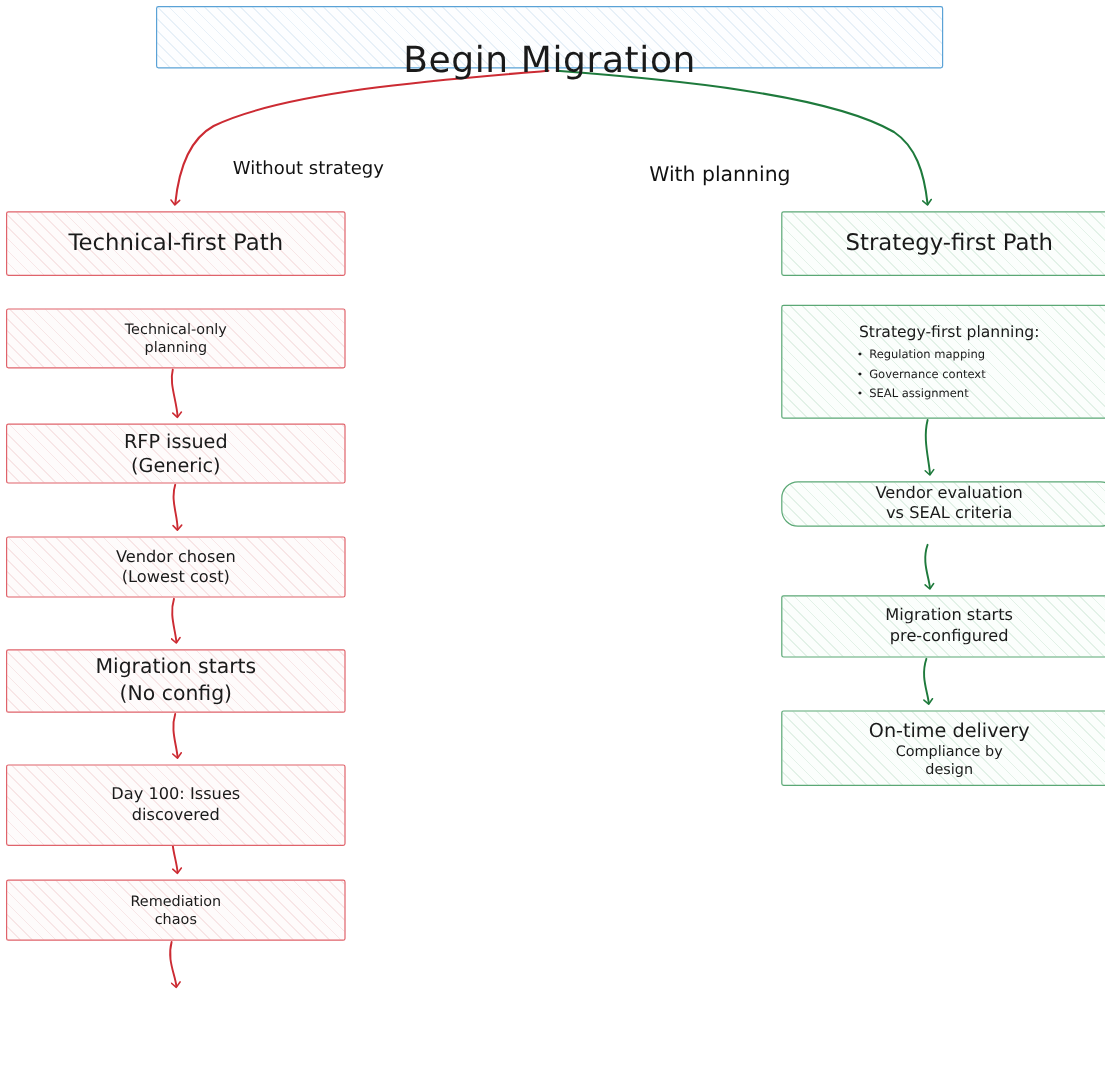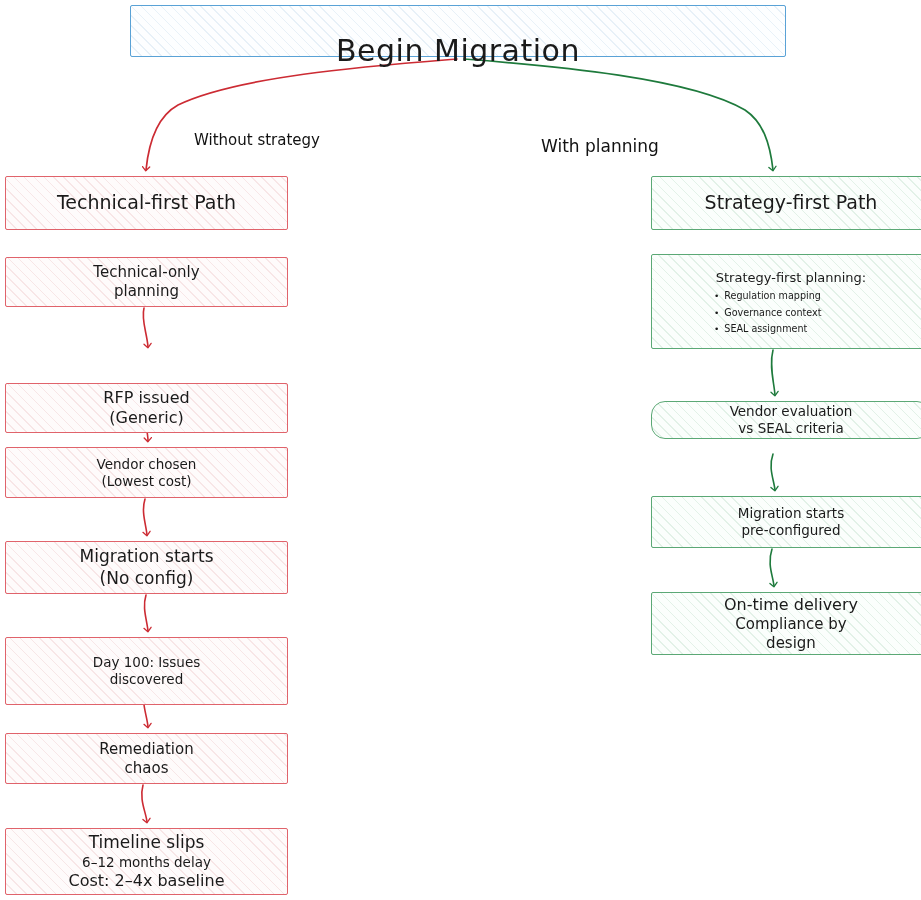--- a/index.html
+++ b/index.html
@@ -104,37 +104,37 @@
   #label-with    { left: 541px; top: 136px; font-size: 17px; }
 
   
   .col-left  { left: 5px;   width: 283px; align-items: center; }
   .col-right { left: 635px; width: 280px; }
 
   #n-tech-path   { top: 176px; height: 54px; }
   #n-tech-path .ln { font-size: 19px; }
 
   #n-tech-plan   { top: 257px; height: 50px; }
-  #n-rfp         { top: 353px; height: 50px; margin-top: 30px; }
+  #n-rfp         { top: 353px; height: 50px; }
   #n-vendor      { top: 447px; height: 51px; }
   #n-migstart    { top: 541px; height: 53px; }
   #n-day100      { top: 637px; height: 68px; }
   #n-remed       { top: 733px; height: 51px; }
   #n-timeline    { top: 828px; height: 67px; }
 
   #n-strat-path  { top: 176px; height: 54px; }
   #n-strat-path .ln { font-size: 19px; }
 
   #n-strat-plan  { top: 254px; height: 95px; align-items: stretch; justify-content: flex-start; padding-top: 15px; }
   #n-vendor-eval { top: 401px; height: 38px; border-radius: 14px; }
   #n-migpre      { top: 496px; height: 52px; }
   #n-ontime      { top: 592px; height: 63px; }
 
   
-  .t-sm  { font-size: 15px; }
+  .t-sm  { font-size: 12px; }
   .t-md  { font-size: 13.5px; }
   .t-lg  { font-size: 16px; }
   .t-xl  { font-size: 17px; }
 
   
   .plan-head {
     font-size: 13px;
     text-align: center;
     display: block;
     margin-bottom: 3px;
@@ -224,25 +224,20 @@
   <div id="n-day100" class="node col-left hatch-red b-red">
     <span class="ln t-md">Day 100: Issues</span>
     <span class="ln t-md">discovered</span>
   </div>
 
   <div id="n-remed" class="node col-left hatch-red b-red">
     <span class="ln t-sm">Remediation</span>
     <span class="ln t-sm">chaos</span>
   </div>
 
-  <div id="n-timeline" class="node col-left hatch-red b-red">
-    <span class="ln t-xl">Timeline slips</span>
-    <span class="ln t-md">6–12 months delay</span>
-    <span class="ln t-lg">Cost: 2–4x baseline</span>
-  </div>
 
   <div id="n-strat-path" class="node col-right hatch-green b-green">
     <span class="ln">Strategy-first Path</span>
   </div>
 
   <div id="n-strat-plan" class="node col-right hatch-green b-green">
     <span class="plan-head">Strategy-first planning:</span>
     <ul class="plan-list">
       <li>Regulation mapping</li>
       <li>Governance context</li>

